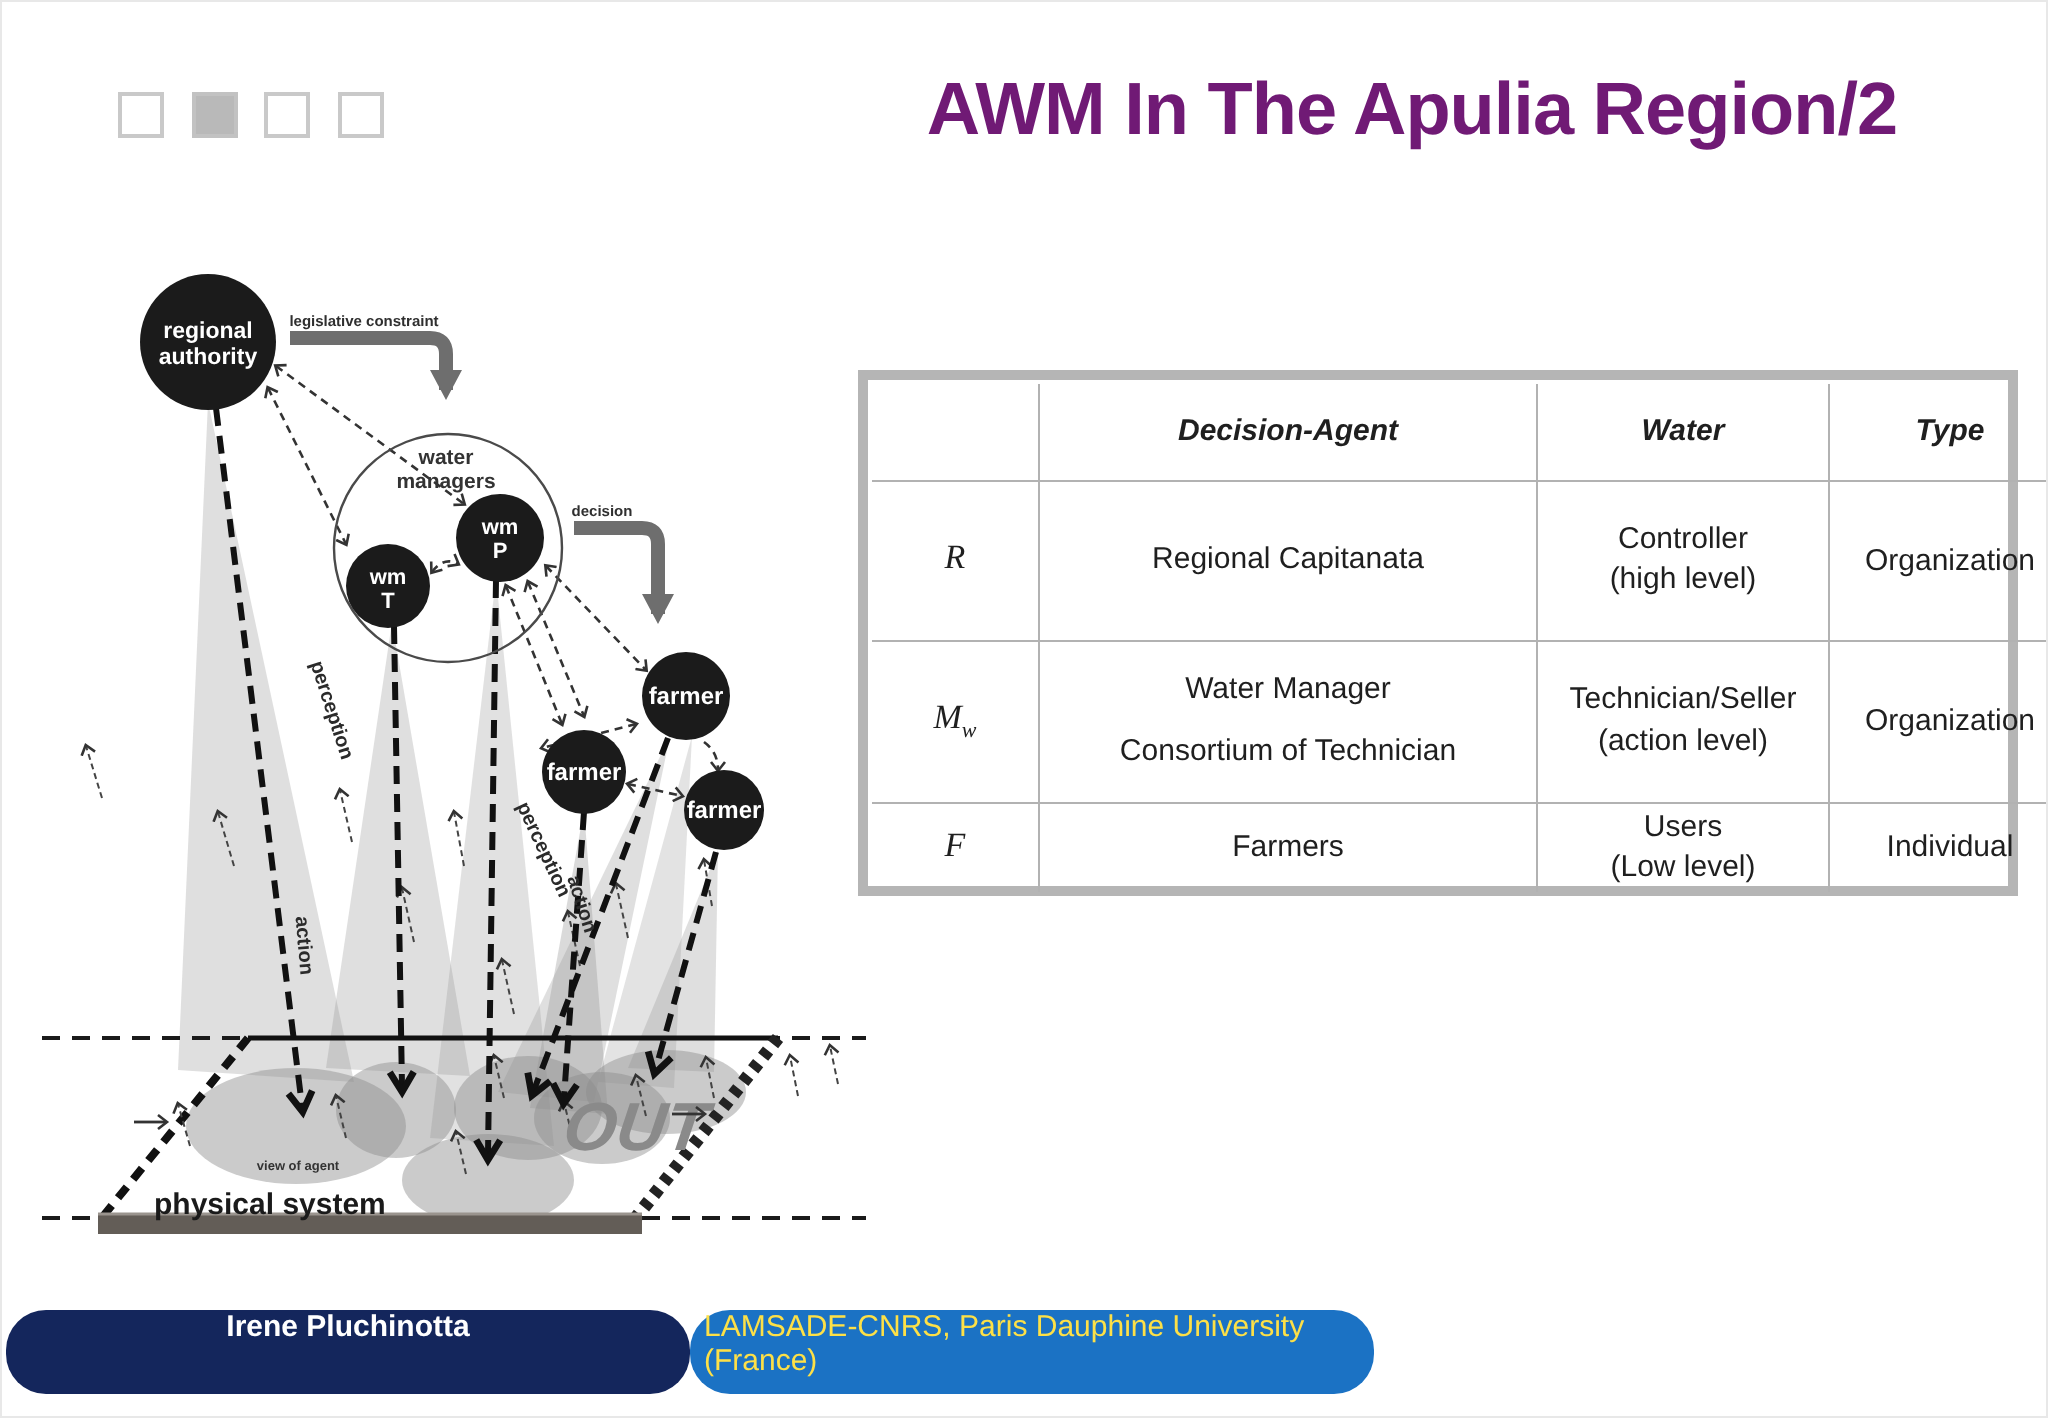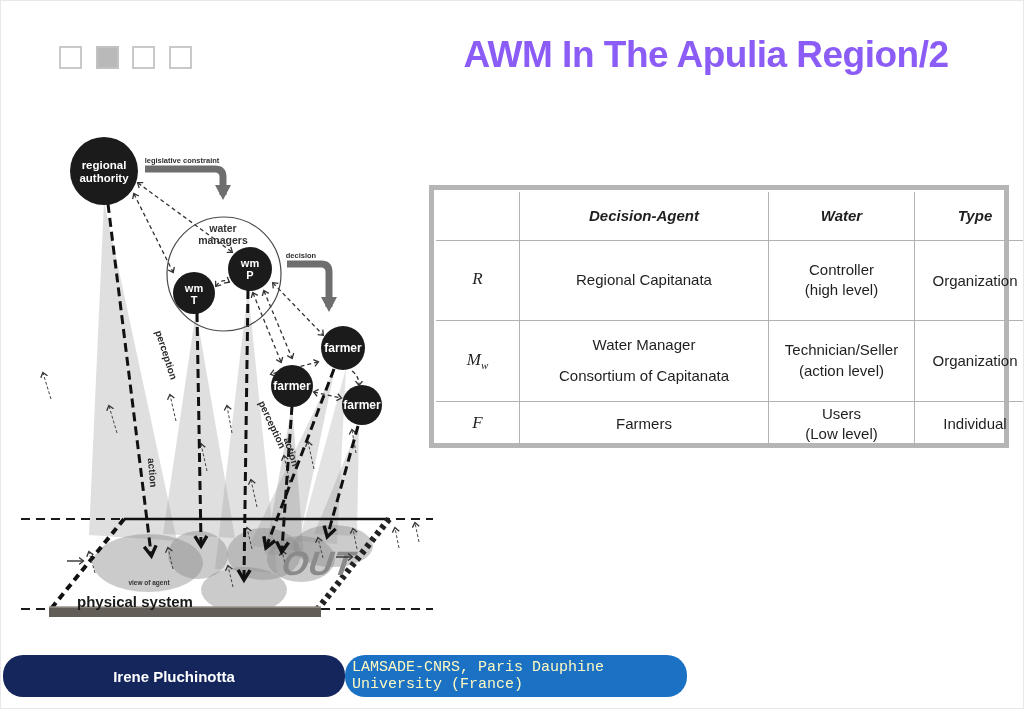--- a/index.html
+++ b/index.html
@@ -3,41 +3,41 @@
 <meta charset="utf-8">
 <style>
   html,body{margin:0;padding:0;background:#ffffff;}
   #slide{position:relative;width:1024px;height:709px;background:#ffffff;overflow:hidden;
          font-family:"Liberation Sans",sans-serif;box-sizing:border-box;border:1px solid #e8e8e8;}
   
   .sq{position:absolute;top:45px;width:19px;height:19px;background:#ffffff;border:2px solid #c9c9c9;}
   .sq.filled{background:#b9b9b9;border-color:#c2c2c2;}
   
   #title{position:absolute;left:395px;top:33px;width:620px;text-align:center;
-         font-size:37px;font-weight:bold;color:#8b5cf6;letter-spacing:-0.5px;white-space:nowrap;}
+         font-size:37px;font-weight:bold;color:#701a75;letter-spacing:-0.5px;white-space:nowrap;}
   
   #agent-table-frame{position:absolute;left:428px;top:157px;width:580px;height:263px;
          border:5px solid #b5b5b5;background:#ffffff;box-sizing:border-box;padding:2px;margin-top:27px;}
   #agent-table{width:100%;height:100%;border-collapse:collapse;table-layout:fixed;color:#1f1f1f;}
   #agent-table td,#agent-table th{border:1px solid #b2b2b2;text-align:center;vertical-align:middle;
          font-size:15px;font-weight:normal;padding:2px 4px;}
   #agent-table tr>*:first-child{border-left:none;}
   #agent-table tr>*:last-child{border-right:none;}
   #agent-table tr:first-child>*{border-top:none;}
   #agent-table tr:last-child>*{border-bottom:none;}
   #agent-table .hdr{font-style:italic;font-weight:bold;font-family:"Liberation Sans",sans-serif;}
   #agent-table .key{font-family:"Liberation Serif",serif;font-style:italic;font-size:17px;}
   #agent-table .key sub{font-size:11px;}
   .cell-line{line-height:1.35;}
   .cell-gap{height:10px;}
   
   #footer{position:absolute;left:0;top:654px;width:1024px;height:52px;}
-  .fseg{position:absolute;top:0;height:42px;display:flex;align-items:center;color:#ffffff;font-size:15px;border-radius:20px;}
+  .fseg{position:absolute;top:0;height:42px;display:flex;align-items:flex-start;color:#ffffff;font-size:15px;border-radius:20px;}
   #f-navy{left:2px;width:342px;background:#14265c;justify-content:center;font-weight:bold;}
-  #f-blue{left:344px;width:342px;background:#1b72c4;color:#fef9c3;padding-left:7px;box-sizing:border-box;font-family:Liberation Mono, monospace;}
+  #f-blue{left:344px;width:342px;background:#1b72c4;color:#fde047;padding-left:7px;box-sizing:border-box;}
   #f-gray{left:686px;width:336px;background:#a1a1a1;color:#f2f2f2;justify-content:space-between;
           padding:0 38px 0 19px;box-sizing:border-box;}
   
   #diagram{position:absolute;left:0;top:0;width:450px;height:645px;}
   text{font-family:"Liberation Sans",sans-serif;}
   .node-label{fill:#ffffff;font-weight:bold;}
   .tiny-label{fill:#2f2f2f;font-weight:bold;font-size:7.5px;}
   .axis-label{fill:#2b2b2b;font-weight:bold;font-size:10px;}
 </style>
 </head>
@@ -203,21 +203,21 @@
               <div class="cell-line">Controller</div>
               <div class="cell-line">(high level)</div>
             </td>
         <td>Organization</td>
       </tr>
       <tr style="height:81px">
         <td class="key"><span>M</span><sub>w</sub></td>
         <td>
               <div class="cell-line">Water Manager</div>
               <div class="cell-gap"></div>
-              <div class="cell-line">Consortium of Capitanata</div>
+              <div class="cell-line">Consortium of Technician</div>
             </td>
         <td>
               <div class="cell-line">Technician/Seller</div>
               <div class="cell-line">(action level)</div>
             </td>
         <td>Organization</td>
       </tr>
       <tr style="height:45px">
         <td class="key"><span>F</span><sub></sub></td>
         <td>

